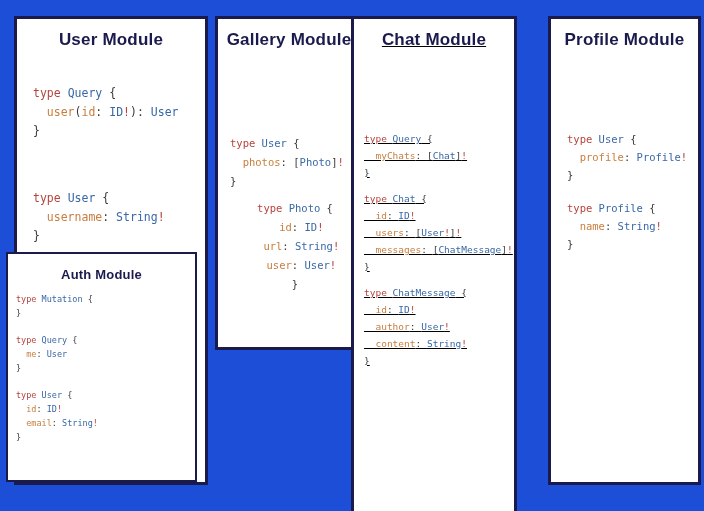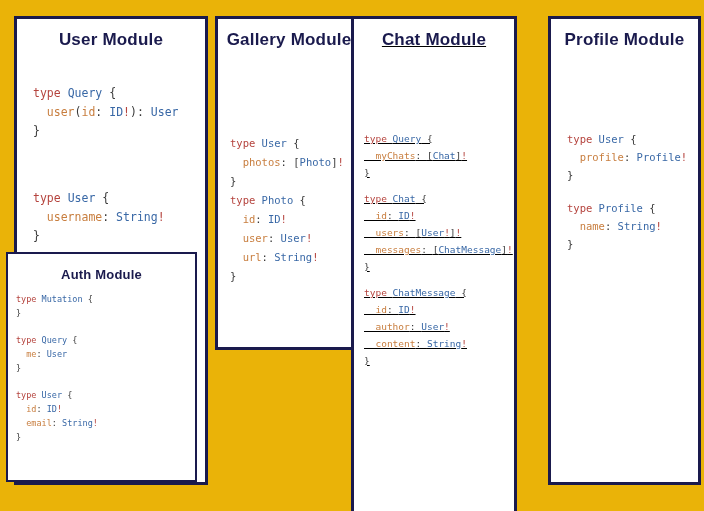--- a/index.html
+++ b/index.html
@@ -1,19 +1,19 @@
 <!DOCTYPE html>
 <html><head>
 <meta charset="utf-8">
 <style>
   html,body{margin:0;padding:0;background:#ffffff;}
   .canvas{
     position:relative;
     width:704px;height:511px;
-    background:#eab308;
+    background:#1d4ed8;
     font-family:"Liberation Sans",sans-serif;
     overflow:hidden;
   }
   .panel{
     position:absolute;
     box-sizing:border-box;
     border:3px solid #1a1a4d;
     background:#ffffff;
   }
   #panel-user   {left:14px; top:16px; width:194px; height:469px;}
@@ -39,21 +39,21 @@
   .tok-k{color:#b5443e;}  
   .tok-t{color:#3968a6;}  
   .tok-f{color:#c87e3f;}  
   .tok-p{color:#3a3a3a;}  
   #panel-user    .code{padding:33px 0 0 16px;font-size:11.5px;line-height:19px;}
   #panel-gallery .code{padding:83px 0 0 12px;font-size:10.5px;line-height:19px;}
   #panel-chat    .code{padding:79px 0 0 10px;font-size:9.5px; line-height:17px;}
   #panel-profile .code{padding:79px 0 0 16px;font-size:10.5px;line-height:18px;}
   #panel-auth    .code{padding:9px  0 0 8px; font-size:8.5px; line-height:14px;}
   #panel-user    .block + .block{margin-top:48px;}
-  #panel-gallery .block + .block{margin-top:0;}
+  #panel-gallery .block + .block{margin-top:8px;text-align:center;}
   #panel-chat    .block + .block{margin-top:9px;}
   #panel-profile .block + .block{margin-top:15px;}
   #panel-auth    .block + .block{margin-top:13px;}
 </style>
 </head>
 <body>
 
 <div class="canvas">
 
   <section class="panel" id="panel-user">
@@ -76,22 +76,22 @@
     <h2>Gallery Module</h2>
     <div class="code">
         <div class="block">
           <div class="line"><span class="tok-k">type </span><span class="tok-t">User</span><span class="tok-p"> {</span></div>
           <div class="line"><span class="tok-f">  photos</span><span class="tok-p">: </span><span class="tok-p">[</span><span class="tok-t">Photo</span><span class="tok-p">]</span><span class="tok-k">!</span></div>
           <div class="line"><span class="tok-p">}</span></div>
         </div>
         <div class="block">
           <div class="line"><span class="tok-k">type </span><span class="tok-t">Photo</span><span class="tok-p"> {</span></div>
           <div class="line"><span class="tok-f">  id</span><span class="tok-p">: </span><span class="tok-t">ID</span><span class="tok-k">!</span></div>
+          <div class="line"><span class="tok-f">  url</span><span class="tok-p">: </span><span class="tok-t">String</span><span class="tok-k">!</span></div>
           <div class="line"><span class="tok-f">  user</span><span class="tok-p">: </span><span class="tok-t">User</span><span class="tok-k">!</span></div>
-          <div class="line"><span class="tok-f">  url</span><span class="tok-p">: </span><span class="tok-t">String</span><span class="tok-k">!</span></div>
           <div class="line"><span class="tok-p">}</span></div>
         </div>
       </div>
   </section>
 
   <section class="panel" id="panel-chat">
     <h2>Chat Module</h2>
     <div class="code">
         <div class="block">
           <div class="line"><span class="tok-k">type </span><span class="tok-t">Query</span><span class="tok-p"> {</span></div>

